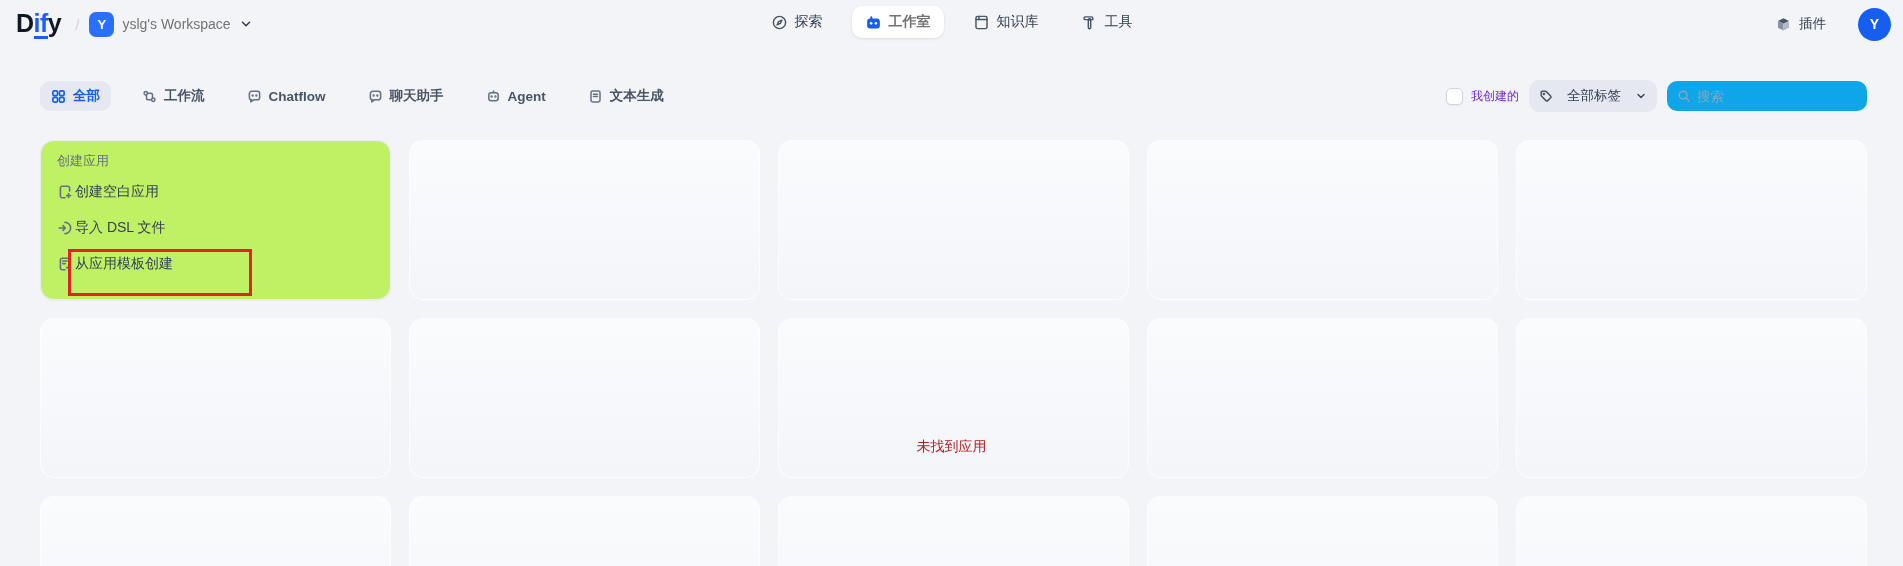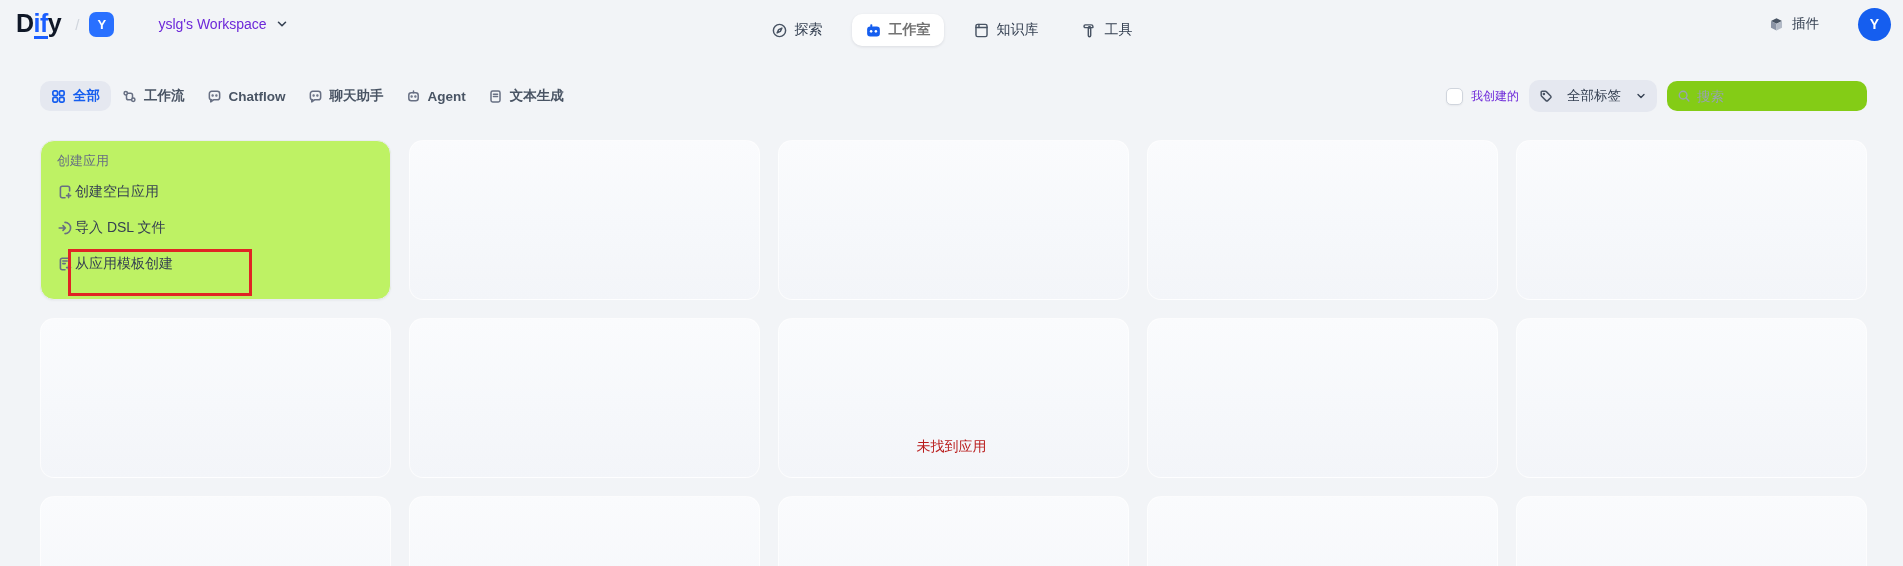--- a/index.html
+++ b/index.html
@@ -11,46 +11,46 @@
   .page { position:absolute; inset:0; }
 
   
   .header { position:absolute; top:0; left:0; right:0; height:48px; }
   .header-left { position:absolute; left:16px; top:0; height:48px; display:flex; align-items:center; gap:8px; }
   .logo { font-weight:bold; font-size:25px; letter-spacing:-0.5px; color:#101828; display:flex; align-items:baseline; }
   .logo .blue { color:#1a5eff; border-bottom:3px solid #1a5eff; line-height:0.95; }
   .slash { color:#d0d5dd; font-size:15px; margin:0 2px 0 6px; }
   .ws-chip { display:flex; align-items:center; gap:8px; cursor:pointer; }
   .ws-avatar { width:25px; height:25px; border-radius:7px; background:#2970ff; color:#fff; font-size:13px; font-weight:bold; display:flex; align-items:center; justify-content:center; }
-  .ws-name { font-size:14px; color:#6d28d9; font-weight:500;margin-left:36px; }
+  .ws-name { font-size:14px; color:#737373; font-weight:500; }
   .chev { width:14px; height:14px; stroke:#354052; fill:none; stroke-width:1.8; stroke-linecap:round; stroke-linejoin:round; }
 
-  .header-nav { position:absolute; left:50%; top:14px; transform:translateX(-50%); display:flex; align-items:flex-start; gap:16px; }
+  .header-nav { position:absolute; left:50%; top:6px; transform:translateX(-50%); display:flex; align-items:flex-start; gap:16px; }
   .nav-item { display:flex; align-items:center; gap:7px; padding:7px 13px; border-radius:10px; font-size:14px; font-weight:500; color:#354052; cursor:pointer; white-space:nowrap; }
   .nav-item.active { background:#ffffff; color:#737373; font-weight:700; box-shadow:0 1px 3px rgba(16,24,40,.1); }
   .nav-item svg { width:17px; height:17px; }
 
-  .header-right { position:absolute; right:12px; top:0; height:48px; display:flex; align-items:center; gap:31px; }
+  .header-right { position:absolute; right:12px; top:0; height:48px; display:flex; align-items:center; gap:24px; }
   .plugins-btn { display:flex; align-items:center; gap:7px; font-size:13.5px; color:#354052; font-weight:500; padding:6px 8px; border-radius:8px; cursor:pointer; }
   .user-avatar { width:33px; height:33px; border-radius:50%; background:#155eef; color:#fff; font-size:14px; font-weight:600; display:flex; align-items:center; justify-content:center; cursor:pointer; }
 
   
   .filter-row { position:absolute; top:80px; left:40px; right:36px; height:32px; display:flex; align-items:center; justify-content:space-between; }
-  .tabs { display:flex; align-items:center; gap:0; }
+  .tabs { display:flex; align-items:center; gap:20px; }
   .tab { display:flex; align-items:center; gap:7px; padding:6px 11px; border-radius:10px; font-size:13.5px; color:#495464; font-weight:700; cursor:pointer; white-space:nowrap; }
   .tab.active { background:#e5e8f0; color:#155eef; font-weight:600; }
   .tab svg { width:15px; height:15px; }
 
   .filter-right { display:flex; align-items:center; gap:10px; }
   .created-by { display:flex; align-items:center; gap:8px; cursor:pointer; }
   .checkbox { width:17px; height:17px; border-radius:5px; background:#fff; border:1px solid #d0d5dd; box-shadow:0 1px 2px rgba(16,24,40,.05); }
   .created-by span { font-size:12px; color:#6d28d9; }
   .tag-pill { display:flex; align-items:center; gap:14px; background:#e5e8f0; border-radius:10px; padding:7px 10px; font-size:13.5px; color:#354052; cursor:pointer; }
   .tag-pill svg { width:14px; height:14px; }
-  .search-box { display:flex; align-items:center; gap:6px; background:#84cc16; border-radius:10px; padding:0 10px; width:200px; height:30px; }
+  .search-box { display:flex; align-items:center; gap:6px; background:#0ea5e9; border-radius:10px; padding:0 10px; width:200px; height:30px; }
   .search-box svg { width:14px; height:14px; flex:none; }
   .search-box input { border:none; outline:none; background:transparent; font-size:13.5px; color:#354052; width:100%; font-family:inherit; }
   .search-box input::placeholder { color:#98a2b3; }
 
   
   .grid { position:absolute; top:140px; left:40px; right:36px; display:grid; grid-template-columns:repeat(5,1fr); gap:18px; grid-auto-rows:160px; }
   .card-placeholder { border-radius:14px; background:linear-gradient(180deg,#fafbfd 0%,#f6f8fb 55%,#f3f5f9 100%); border:1px solid rgba(255,255,255,.7); }
   .create-card { border-radius:14px; background:#bef264; border:1px solid #eaecf0; box-shadow:0 1px 2px rgba(16,24,40,.04); padding:12px 16px 10px 16px; position:relative; }
   .create-card-title { font-size:13px; color:#676f83; font-weight:500; margin-bottom:8px; line-height:16px; }
   .create-item { display:flex; align-items:center; gap:2px; height:30px; margin-top:6px; border-radius:8px; cursor:pointer; }

